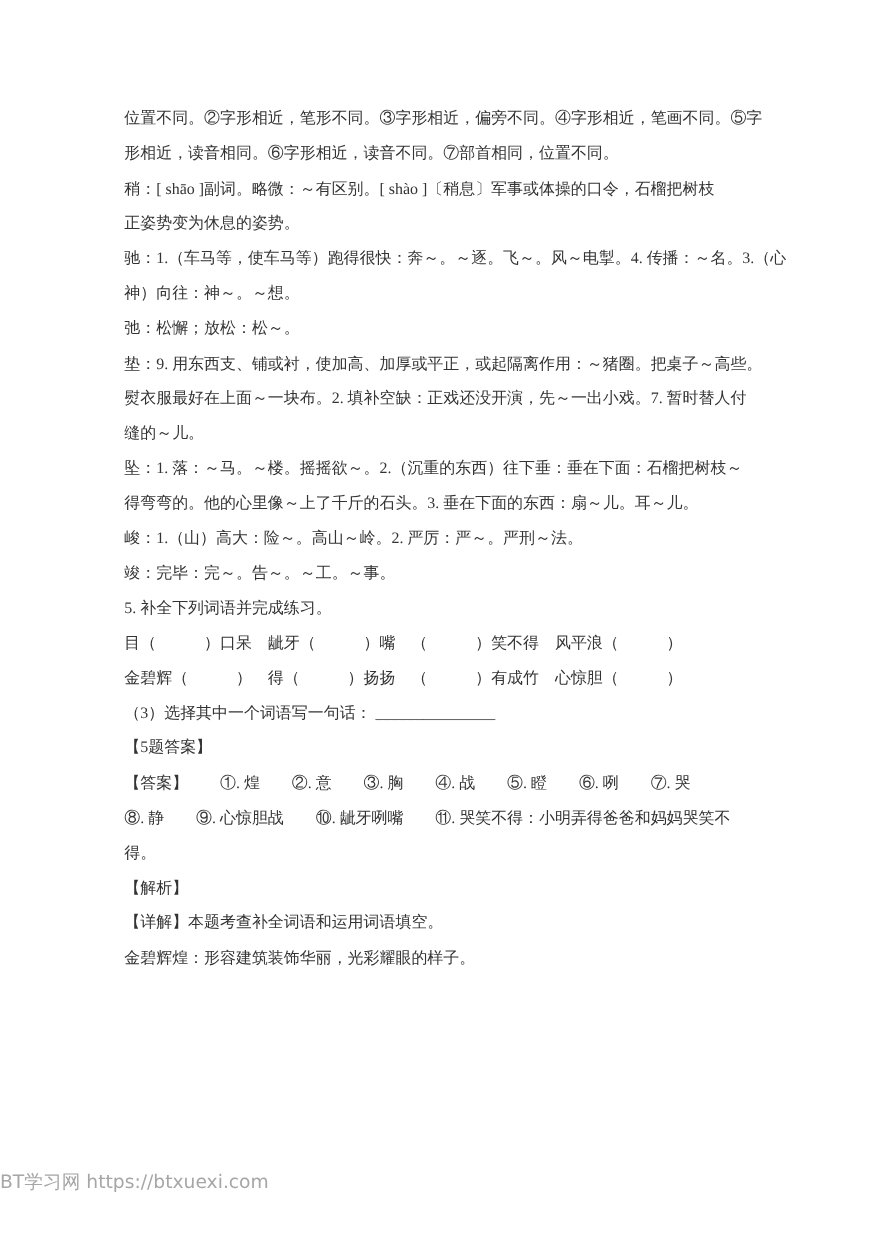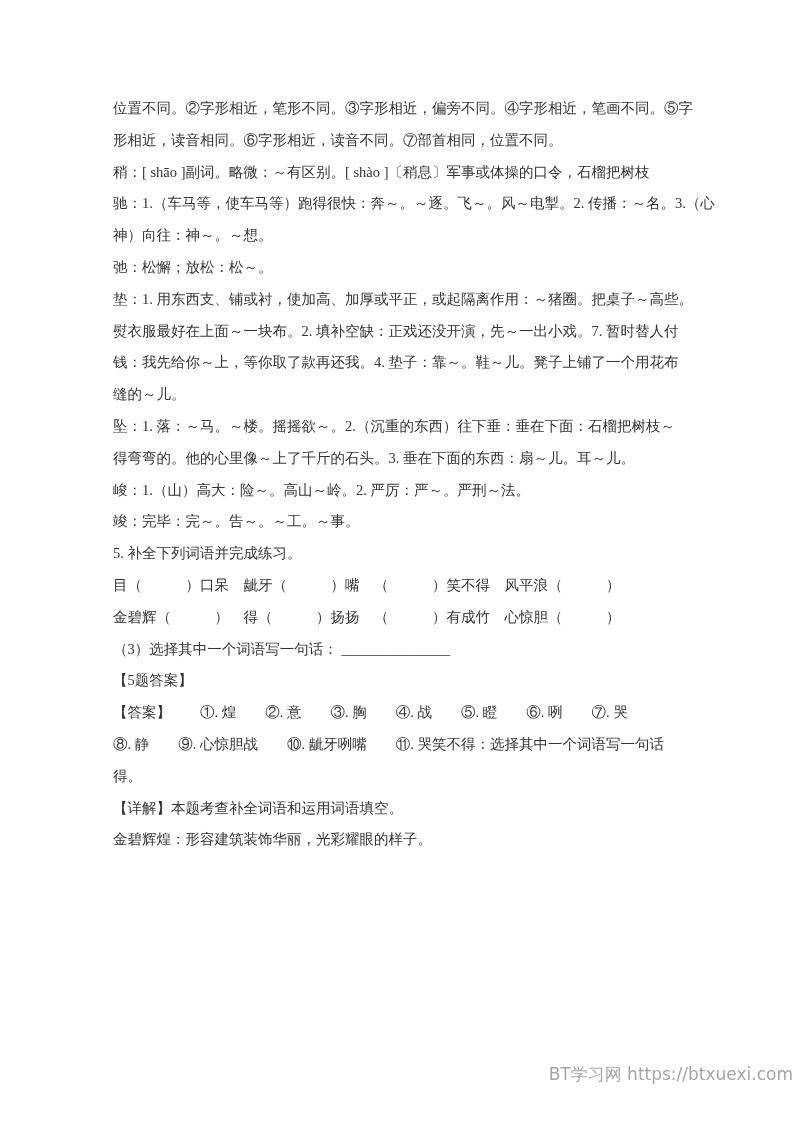--- a/index.html
+++ b/index.html
@@ -23,54 +23,55 @@
     font-size: 14.5px;
     color: #333333;
     white-space: pre;
     letter-spacing: 0px;
   }
   .footer {
     position: absolute;
     left: 0;
     width: 100%;
     top: 1063px;
-    text-align: right;
+    text-align: left;
     font-family: "DejaVu Sans", "Liberation Sans", sans-serif;
     font-size: 17px;
     color: #a6a6a6;
   }
 </style>
 </head>
 <body>
 
 <div class="page">
   <div class="content">
 
   <div class="line">位置不同。②字形相近，笔形不同。③字形相近，偏旁不同。④字形相近，笔画不同。⑤字</div>
       <div class="line">形相近，读音相同。⑥字形相近，读音不同。⑦部首相同，位置不同。</div>
       <div class="line">稍：[ shāo ]副词。略微：～有区别。[ shào ]〔稍息〕军事或体操的口令，石榴把树枝</div>
-      <div class="line">驰：1.（车马等，使车马等）跑得很快：奔～。～逐。飞～。风～电掣。2. 传播：～名。3.（心</div>
+      <div class="line">正姿势变为休息的姿势。</div>
+      <div class="line">驰：1.（车马等，使车马等）跑得很快：奔～。～逐。飞～。风～电掣。4. 传播：～名。3.（心</div>
       <div class="line">神）向往：神～。～想。</div>
       <div class="line">弛：松懈；放松：松～。</div>
-      <div class="line">垫：1. 用东西支、铺或衬，使加高、加厚或平正，或起隔离作用：～猪圈。把桌子～高些。</div>
+      <div class="line">垫：9. 用东西支、铺或衬，使加高、加厚或平正，或起隔离作用：～猪圈。把桌子～高些。</div>
       <div class="line">熨衣服最好在上面～一块布。2. 填补空缺：正戏还没开演，先～一出小戏。7. 暂时替人付</div>
-      <div class="line">钱：我先给你～上，等你取了款再还我。4. 垫子：靠～。鞋～儿。凳子上铺了一个用花布</div>
       <div class="line">缝的～儿。</div>
       <div class="line">坠：1. 落：～马。～楼。摇摇欲～。2.（沉重的东西）往下垂：垂在下面：石榴把树枝～</div>
       <div class="line">得弯弯的。他的心里像～上了千斤的石头。3. 垂在下面的东西：扇～儿。耳～儿。</div>
       <div class="line">峻：1.（山）高大：险～。高山～岭。2. 严厉：严～。严刑～法。</div>
       <div class="line">竣：完毕：完～。告～。～工。～事。</div>
       <div class="line">5. 补全下列词语并完成练习。</div>
       <div class="line">目（　　　）口呆　龇牙（　　　）嘴　（　　　）笑不得　风平浪（　　　）</div>
       <div class="line">金碧辉（　　　）　得（　　　）扬扬　（　　　）有成竹　心惊胆（　　　）</div>
       <div class="line">（3）选择其中一个词语写一句话： _______________</div>
       <div class="line">【5题答案】</div>
       <div class="line">【答案】　　①. 煌　　②. 意　　③. 胸　　④. 战　　⑤. 瞪　　⑥. 咧　　⑦. 哭</div>
-      <div class="line">⑧. 静　　⑨. 心惊胆战　　⑩. 龇牙咧嘴　　⑪. 哭笑不得：选择其中一个词语写一句话</div>
+      <div class="line">⑧. 静　　⑨. 心惊胆战　　⑩. 龇牙咧嘴　　⑪. 哭笑不得：小明弄得爸爸和妈妈哭笑不</div>
       <div class="line">得。</div>
+      <div class="line">【解析】</div>
       <div class="line">【详解】本题考查补全词语和运用词语填空。</div>
       <div class="line">金碧辉煌：形容建筑装饰华丽，光彩耀眼的样子。</div>
     </div>
 
   <div class="footer">
     <span>BT学习网 https://btxuexi.com</span>
   </div>
 </div>
 
 </body></html>

